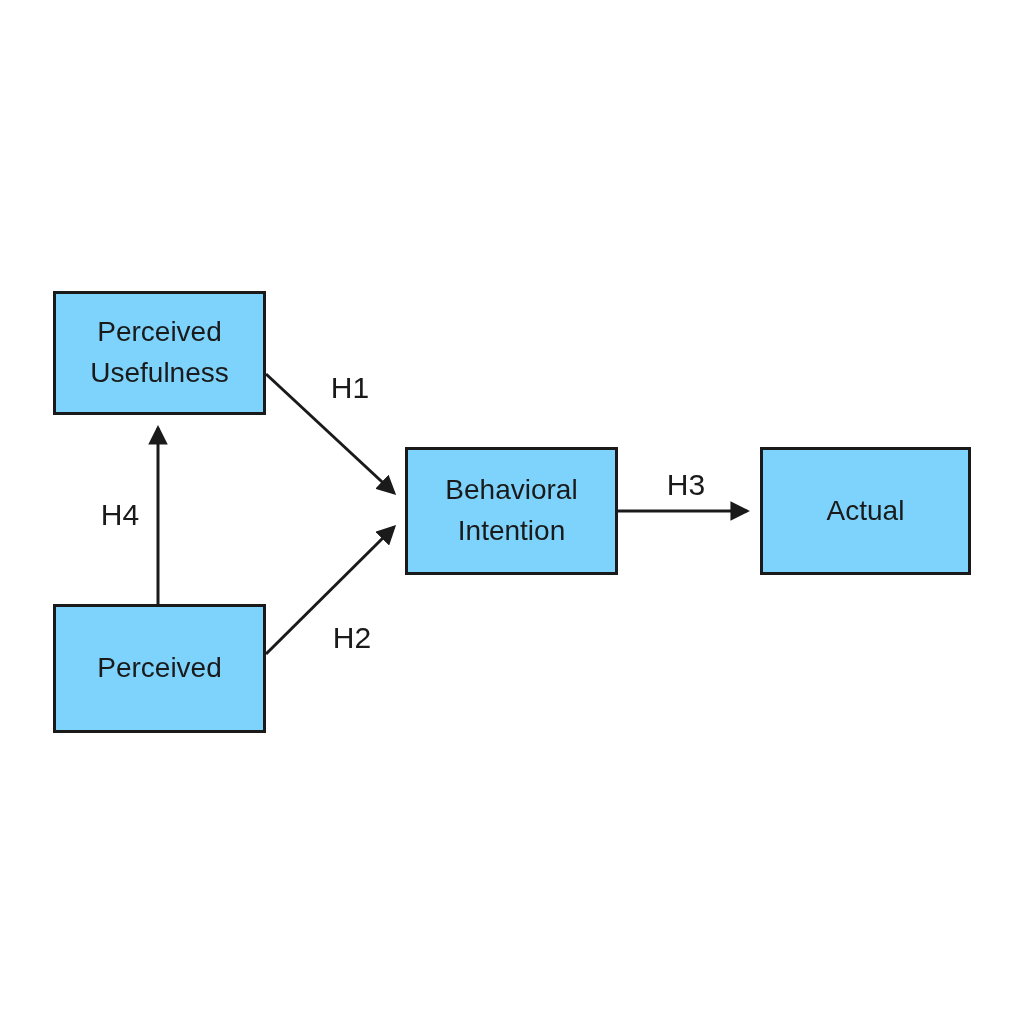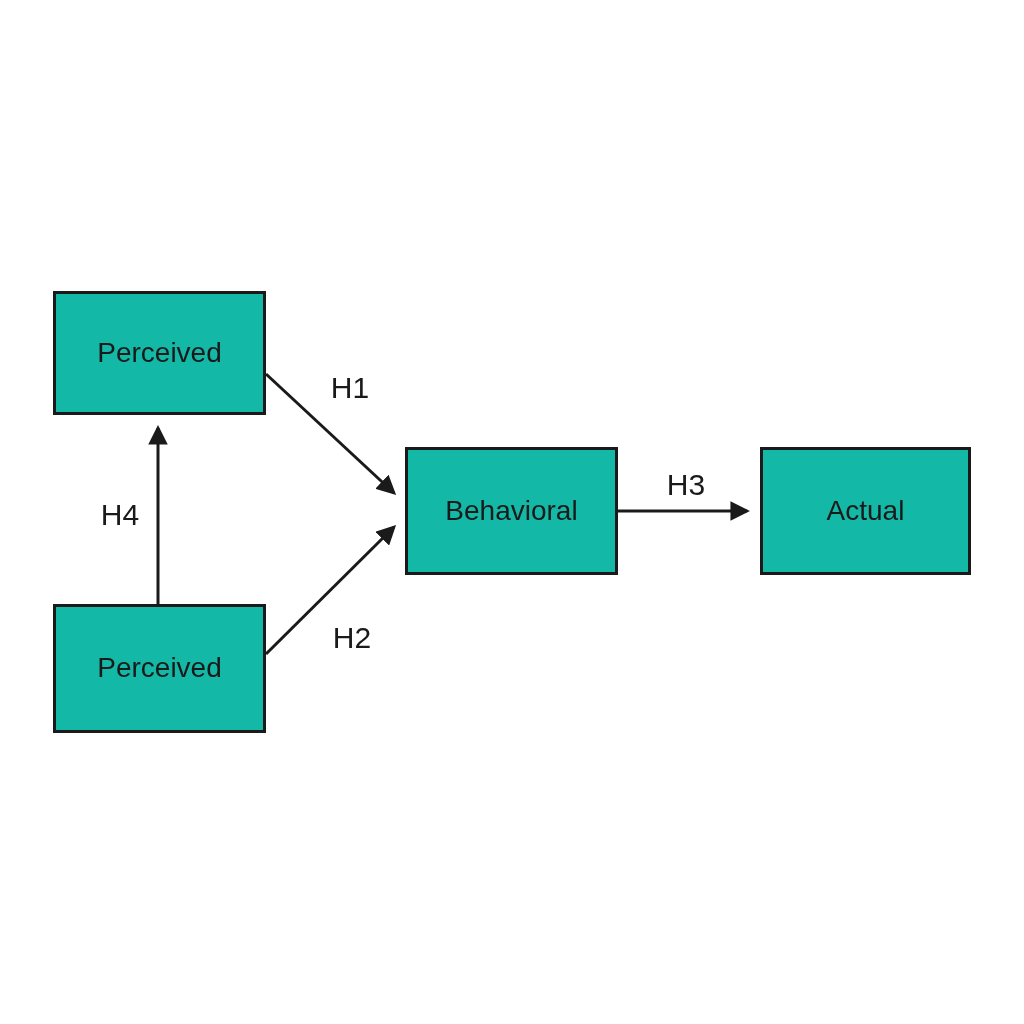--- a/index.html
+++ b/index.html
@@ -19,24 +19,23 @@
     position: absolute;
     left: 0;
     top: 0;
     width: 1024px;
     height: 1024px;
   }
   .node {
     position: absolute;
     box-sizing: border-box;
     border: 3px solid #1a1a1a;
-    background: #14b8a6;
+    background: #7dd3fc;
     display: flex;
-    flex-direction: row;
-    align-items: center;
+    flex-direction: column;
     justify-content: center;
     text-align: center;
     font-size: 28px;
     line-height: 1.45;
     color: #1a1a1a;
     font-weight: 400;
   }
   .edge-label {
     font-size: 30px;
     fill: #1a1a1a;
@@ -65,27 +64,29 @@
     <line x1="618" y1="511" x2="747" y2="511" stroke="#1a1a1a" stroke-width="3" marker-end="url(#arrowhead)"></line>
 
     <text class="edge-label" x="350" y="398" text-anchor="middle">H1</text>
     <text class="edge-label" x="352" y="648" text-anchor="middle">H2</text>
     <text class="edge-label" x="686" y="495" text-anchor="middle">H3</text>
     <text class="edge-label" x="120" y="525" text-anchor="middle">H4</text>
   </svg>
 
   <div class="node" style="left:53px; top:291px; width:213px; height:124px;">
     <span>Perceived</span>
+    <span>Usefulness</span>
   </div>
 
   <div class="node" style="left:53px; top:604px; width:213px; height:129px;">
     <span>Perceived</span>
   </div>
 
   <div class="node" style="left:405px; top:447px; width:213px; height:128px;">
     <span>Behavioral</span>
+    <span>Intention</span>
   </div>
 
   <div class="node" style="left:760px; top:447px; width:211px; height:128px;">
     <span>Actual</span>
   </div>
 
 </div>
 
 </body></html>

